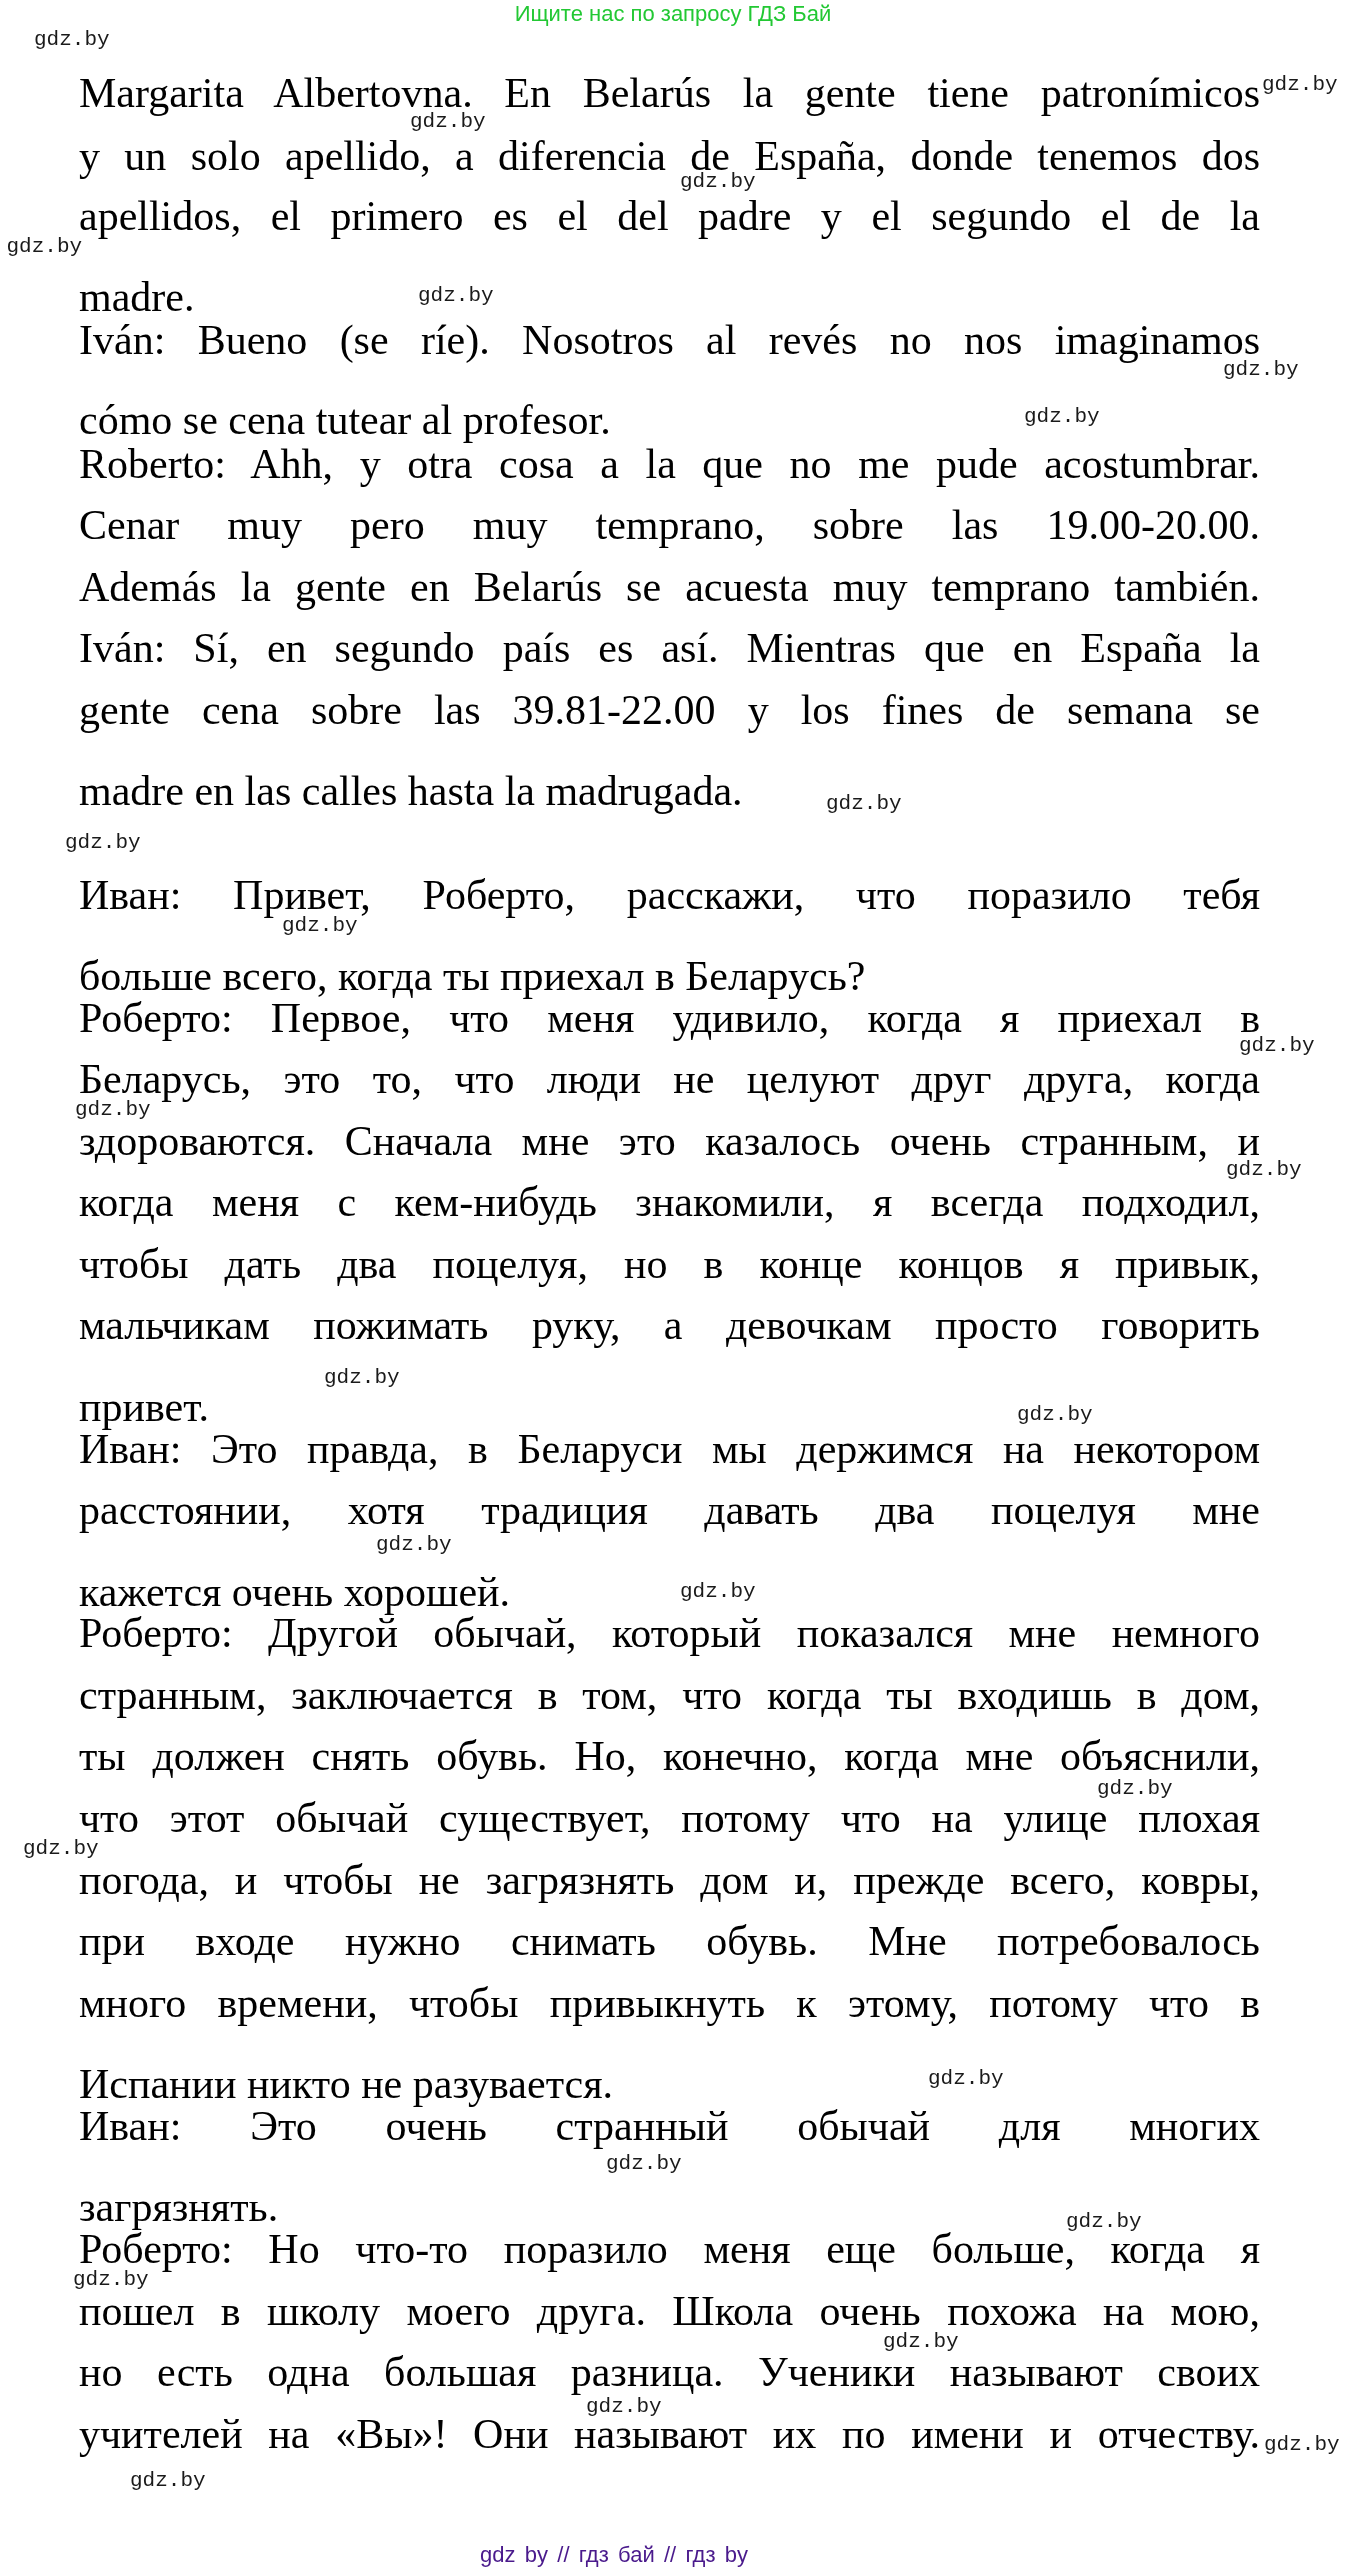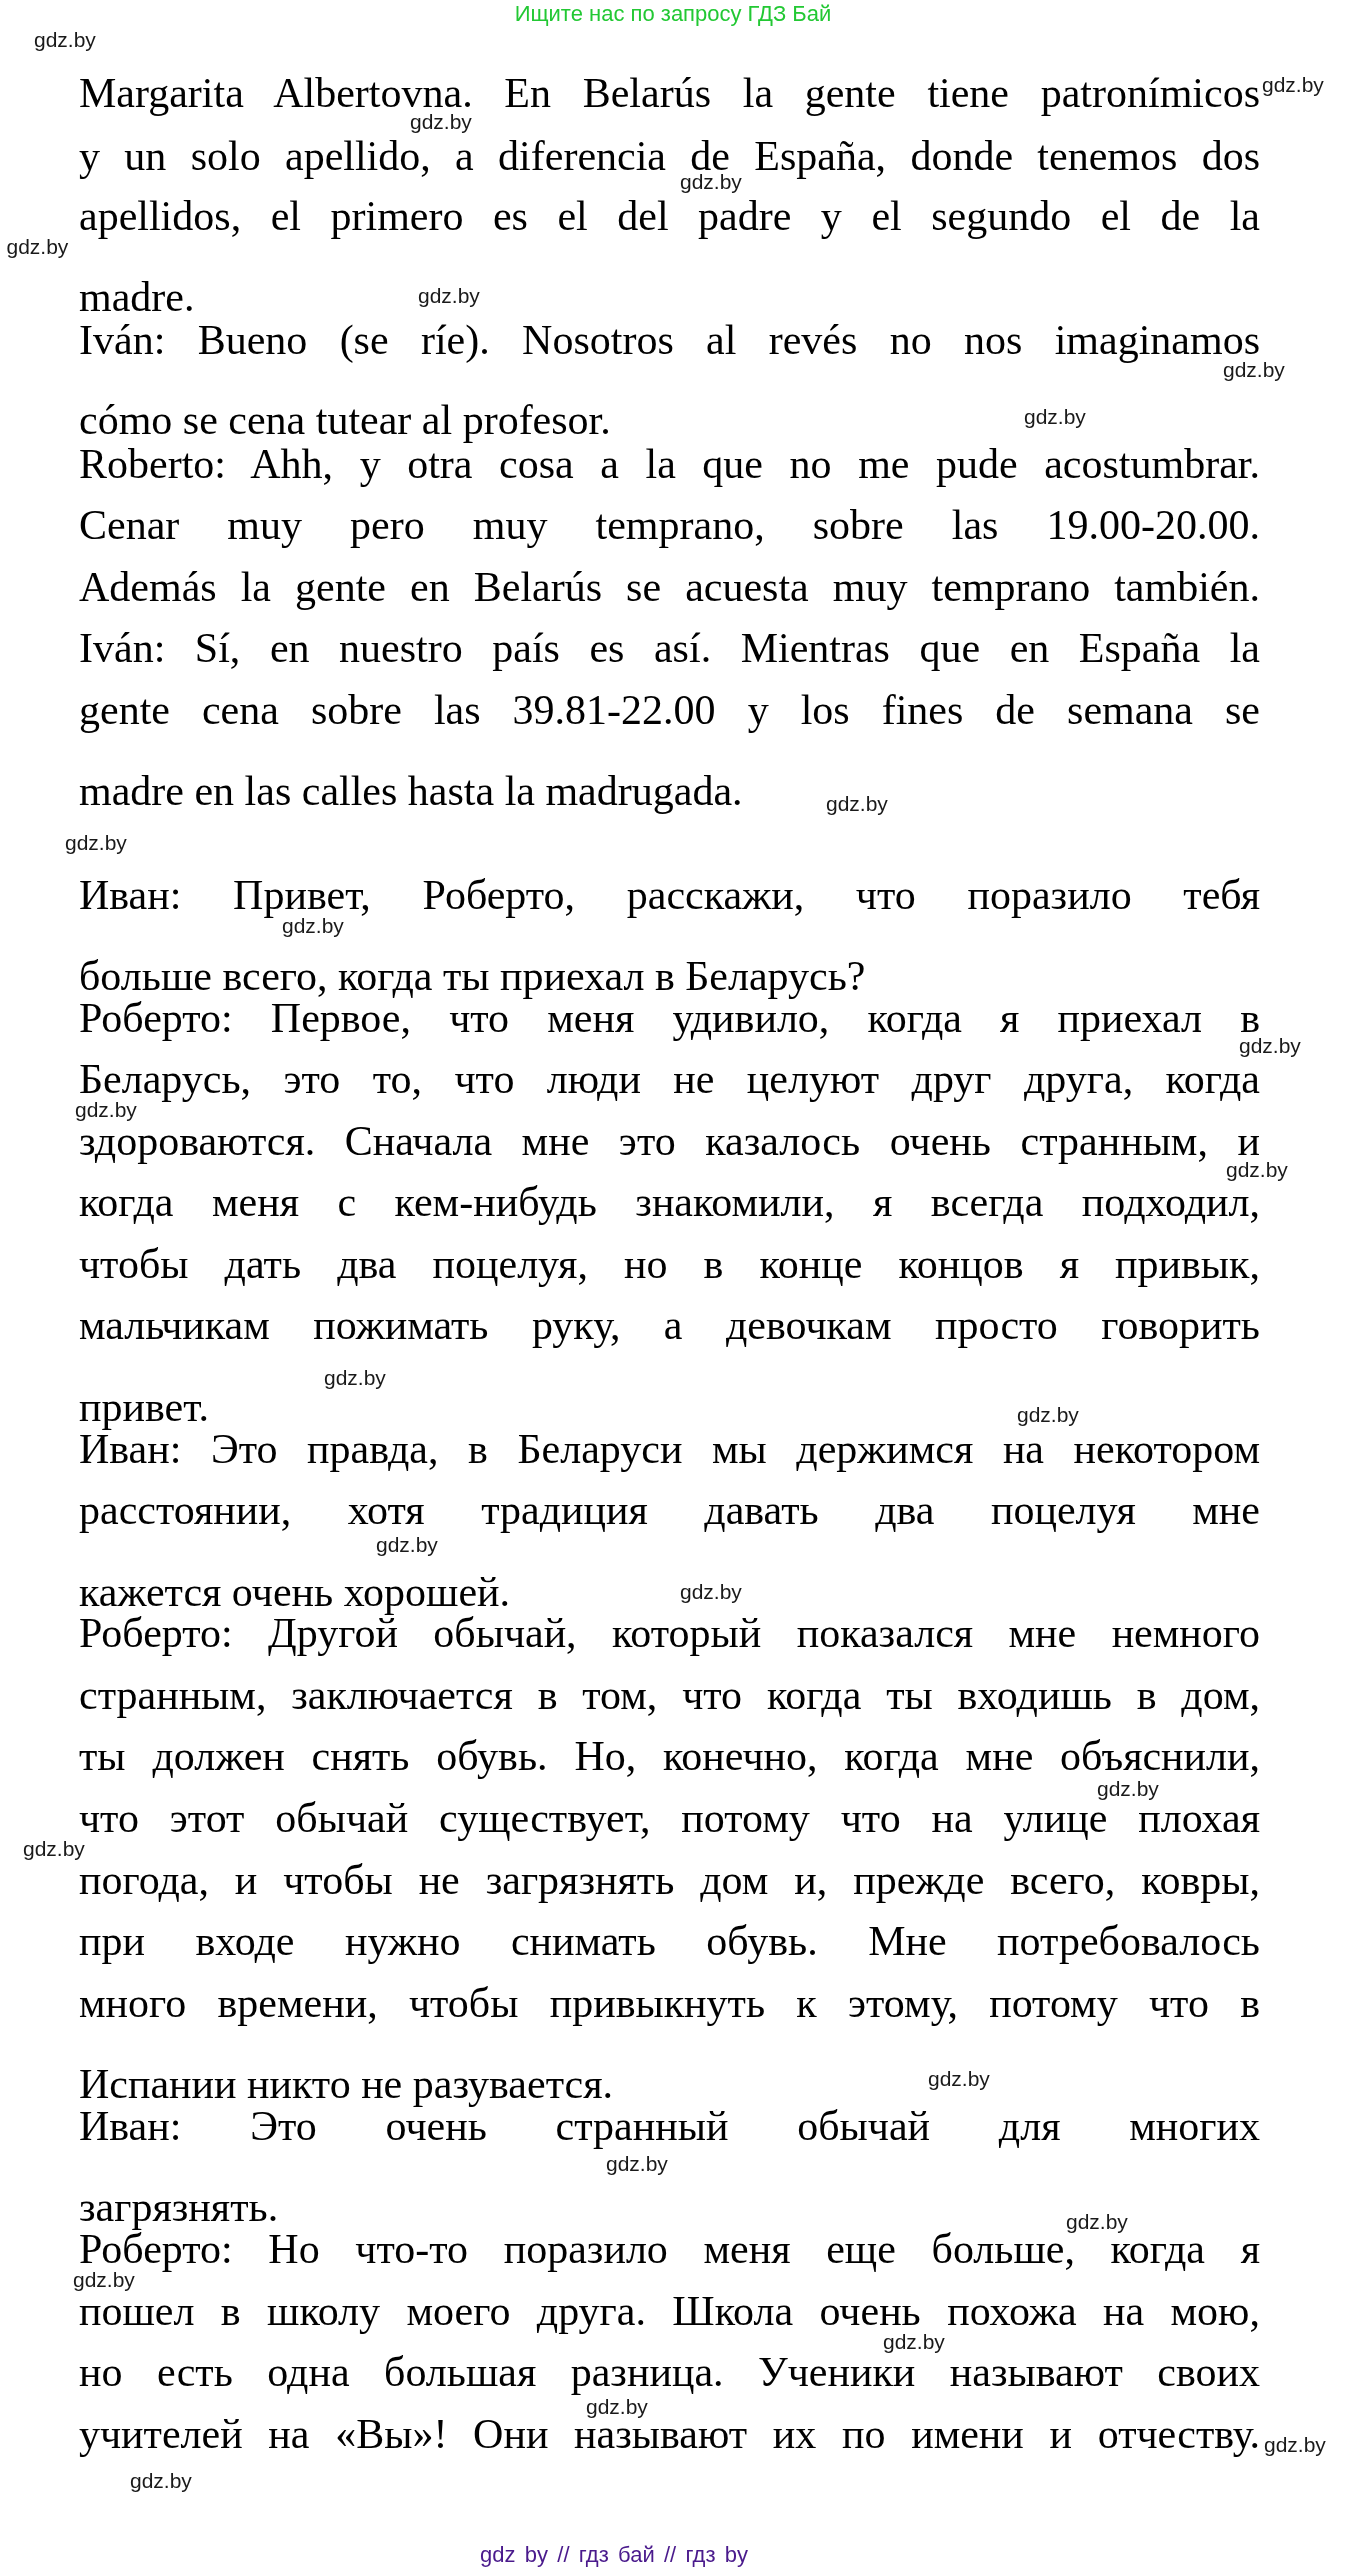--- a/index.html
+++ b/index.html
@@ -2,21 +2,21 @@
 <html style="font-size:13px"><head>
 <meta charset="utf-8">
 <style>
   html, body { margin:0; padding:0; background:#ffffff; }
   body { width:1346px; height:2576px; position:relative; overflow:hidden; }
   .banner { position:absolute; top:0; left:0; width:1346px; text-align:center; font-family:"Liberation Sans", sans-serif; font-size:22px; line-height:27.5px; color:#22c833; }
   .footer { position:absolute; top:2540px; left:0; width:1228px; text-align:center; font-family:"Liberation Sans", sans-serif; font-size:22px; line-height:29px; color:#4a1a8c; word-spacing:3.2px; }
   .line { position:absolute; left:79px; width:1181px; height:62px; line-height:62px; font-family:"Liberation Serif", serif; font-size:42px; color:#000; text-align:justify; text-align-last:justify; white-space:nowrap; overflow:visible; }
   .line.last { text-align-last:left;margin-top:20px; }
   .line span.t { display:block; white-space:normal; }
-  .wm { position:absolute; font-family:Liberation Sans, sans-serif; font-size:21px; line-height:24px; color:#1a1a1a; }
+  .wm { position:absolute; font-family:Liberation Mono, monospace; font-size:21px; line-height:24px; color:#1a1a1a; }
 </style>
 </head>
 <body>
 
 <div class="banner">Ищите нас по запросу ГДЗ Бай</div>
 
 <div>
   <div class="line" style="top:62px">
       <span class="t">Margarita Albertovna. En Belarús la gente tiene patronímicos</span>
     </div>
@@ -38,21 +38,21 @@
   <div class="line" style="top:433px">
       <span class="t">Roberto: Ahh, y otra cosa a la que no me pude acostumbrar.</span>
     </div>
   <div class="line" style="top:494px">
       <span class="t">Cenar muy pero muy temprano, sobre las 19.00-20.00.</span>
     </div>
   <div class="line" style="top:556px">
       <span class="t">Además la gente en Belarús se acuesta muy temprano también.</span>
     </div>
   <div class="line" style="top:617px">
-      <span class="t">Iván: Sí, en nuestro país es así. Mientras que en España la</span>
+      <span class="t">Iván: Sí, en segundo país es así. Mientras que en España la</span>
     </div>
   <div class="line" style="top:679px">
       <span class="t">gente cena sobre las 39.81-22.00 y los fines de semana se</span>
     </div>
   <div class="line last" style="top:740px">
       <span class="t">madre en las calles hasta la madrugada.</span>
     </div>
 </div>
 
 <div>

